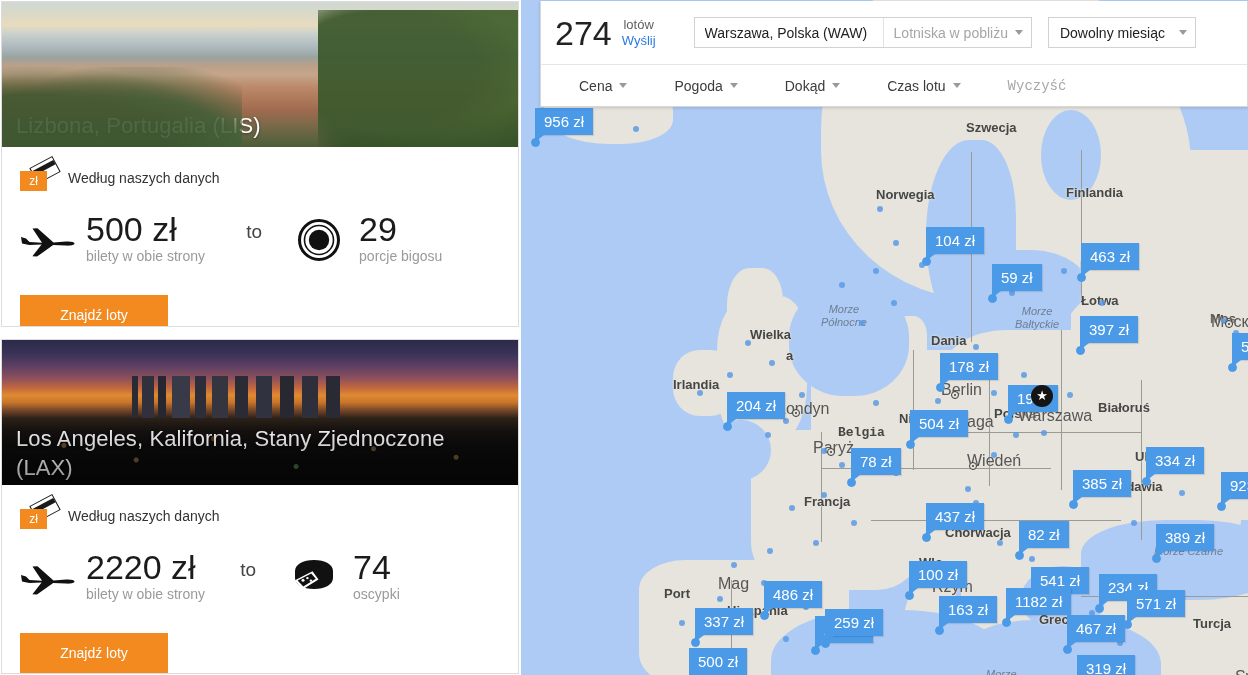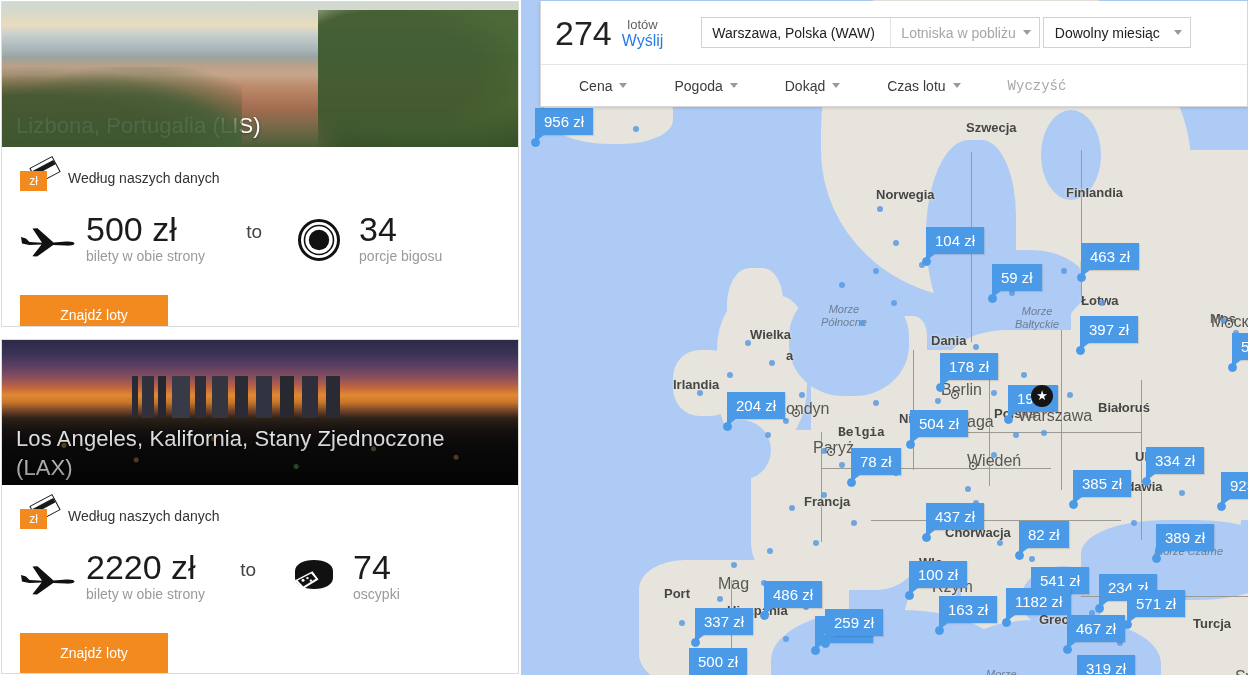--- a/index.html
+++ b/index.html
@@ -329,21 +329,21 @@
     border-bottom: 1px solid #e6e6e6;
   }
   .flights-count {
     font-size: 34px;
     color: #222;
     line-height: 36px;
     font-weight: 400;
   }
   .count-side { margin-left: 10px; line-height: 16px; text-align: center; }
   .count-unit { font-size: 13px; color: #5f5f5f; display:block; }
-  .count-link { font-size: 16px; color: #2a7ae4; display:block; cursor:pointer; }
+  .count-link { font-size: 13px; color: #2a7ae4; display:block; cursor:pointer; }
 
   .origin-group {
     display: flex;
     margin-left: 38px;
     height: 31px;
     border: 1px solid #d2d2d2;
     background: #fff;
   }
   .origin-input {
     border: none; outline: none;
@@ -359,21 +359,21 @@
     border-left: 1px solid #e2e2e2;
     padding: 0 8px 0 10px;
     font-size: 14px;
     color: #a6a6a6;
     cursor: pointer;
     white-space: nowrap;
   }
   .month-select {
     display: flex; align-items: center;
     justify-content: space-between;
-    margin-left: 3px;
+    margin-left: 16px;
     height: 31px;
     min-width: 148px;
     border: 1px solid #d2d2d2;
     padding: 0 8px 0 11px;
     font-size: 14px;
     color: #222;
     cursor: pointer;
     background: #fff;
   }
   .caret {
@@ -439,21 +439,21 @@
           </div>
           <div class="to-word">to</div>
           <div class="food-icon">
             <svg width="44" height="44" viewBox="0 0 44 44" aria-hidden="true">
               <circle cx="22" cy="22" r="19.5" fill="none" stroke="#111" stroke-width="3"></circle>
               <circle cx="22" cy="22" r="14.5" fill="none" stroke="#111" stroke-width="1.6"></circle>
               <circle cx="22" cy="22" r="10.2" fill="#111"></circle>
             </svg>
           </div>
           <div class="metric">
-            <div class="metric-value">34</div>
+            <div class="metric-value">29</div>
             <div class="metric-label">porcje bigosu</div>
           </div>
         </div>
 
         <button class="cta">Znajdź loty</button>
       </div>
     </div>
 
     <div class="deal-card" id="card-1">
       <div class="card-hero hero-lax">

